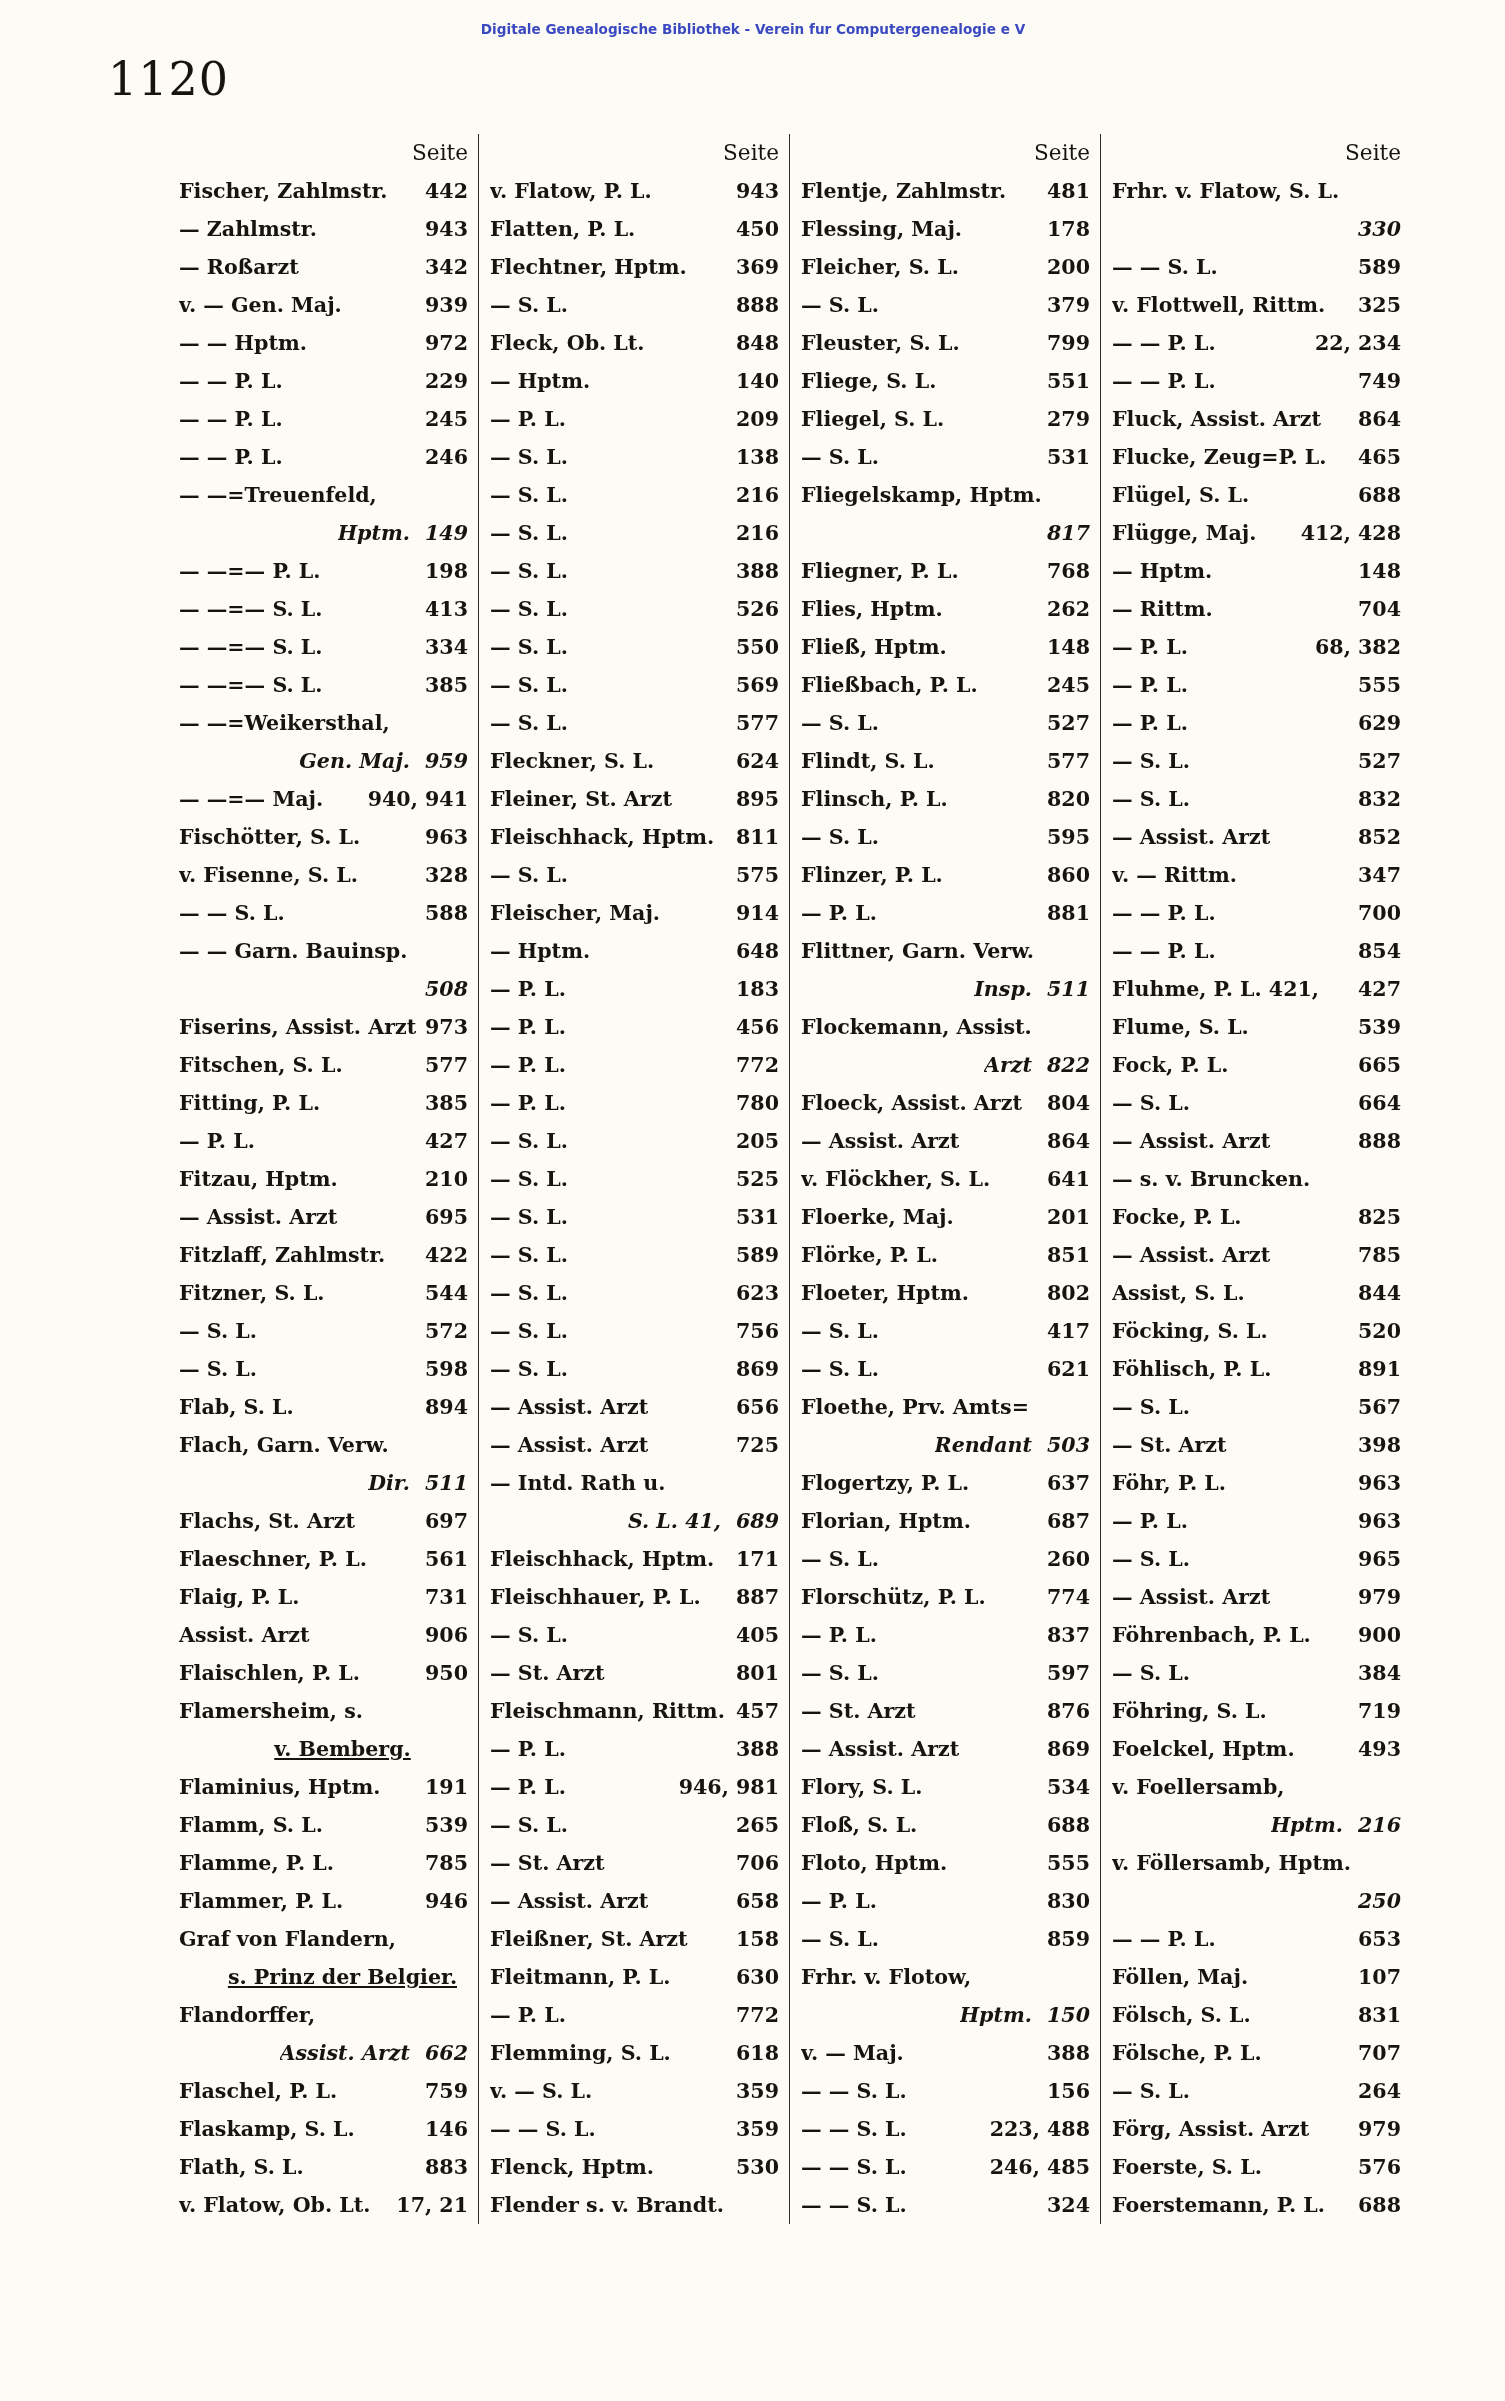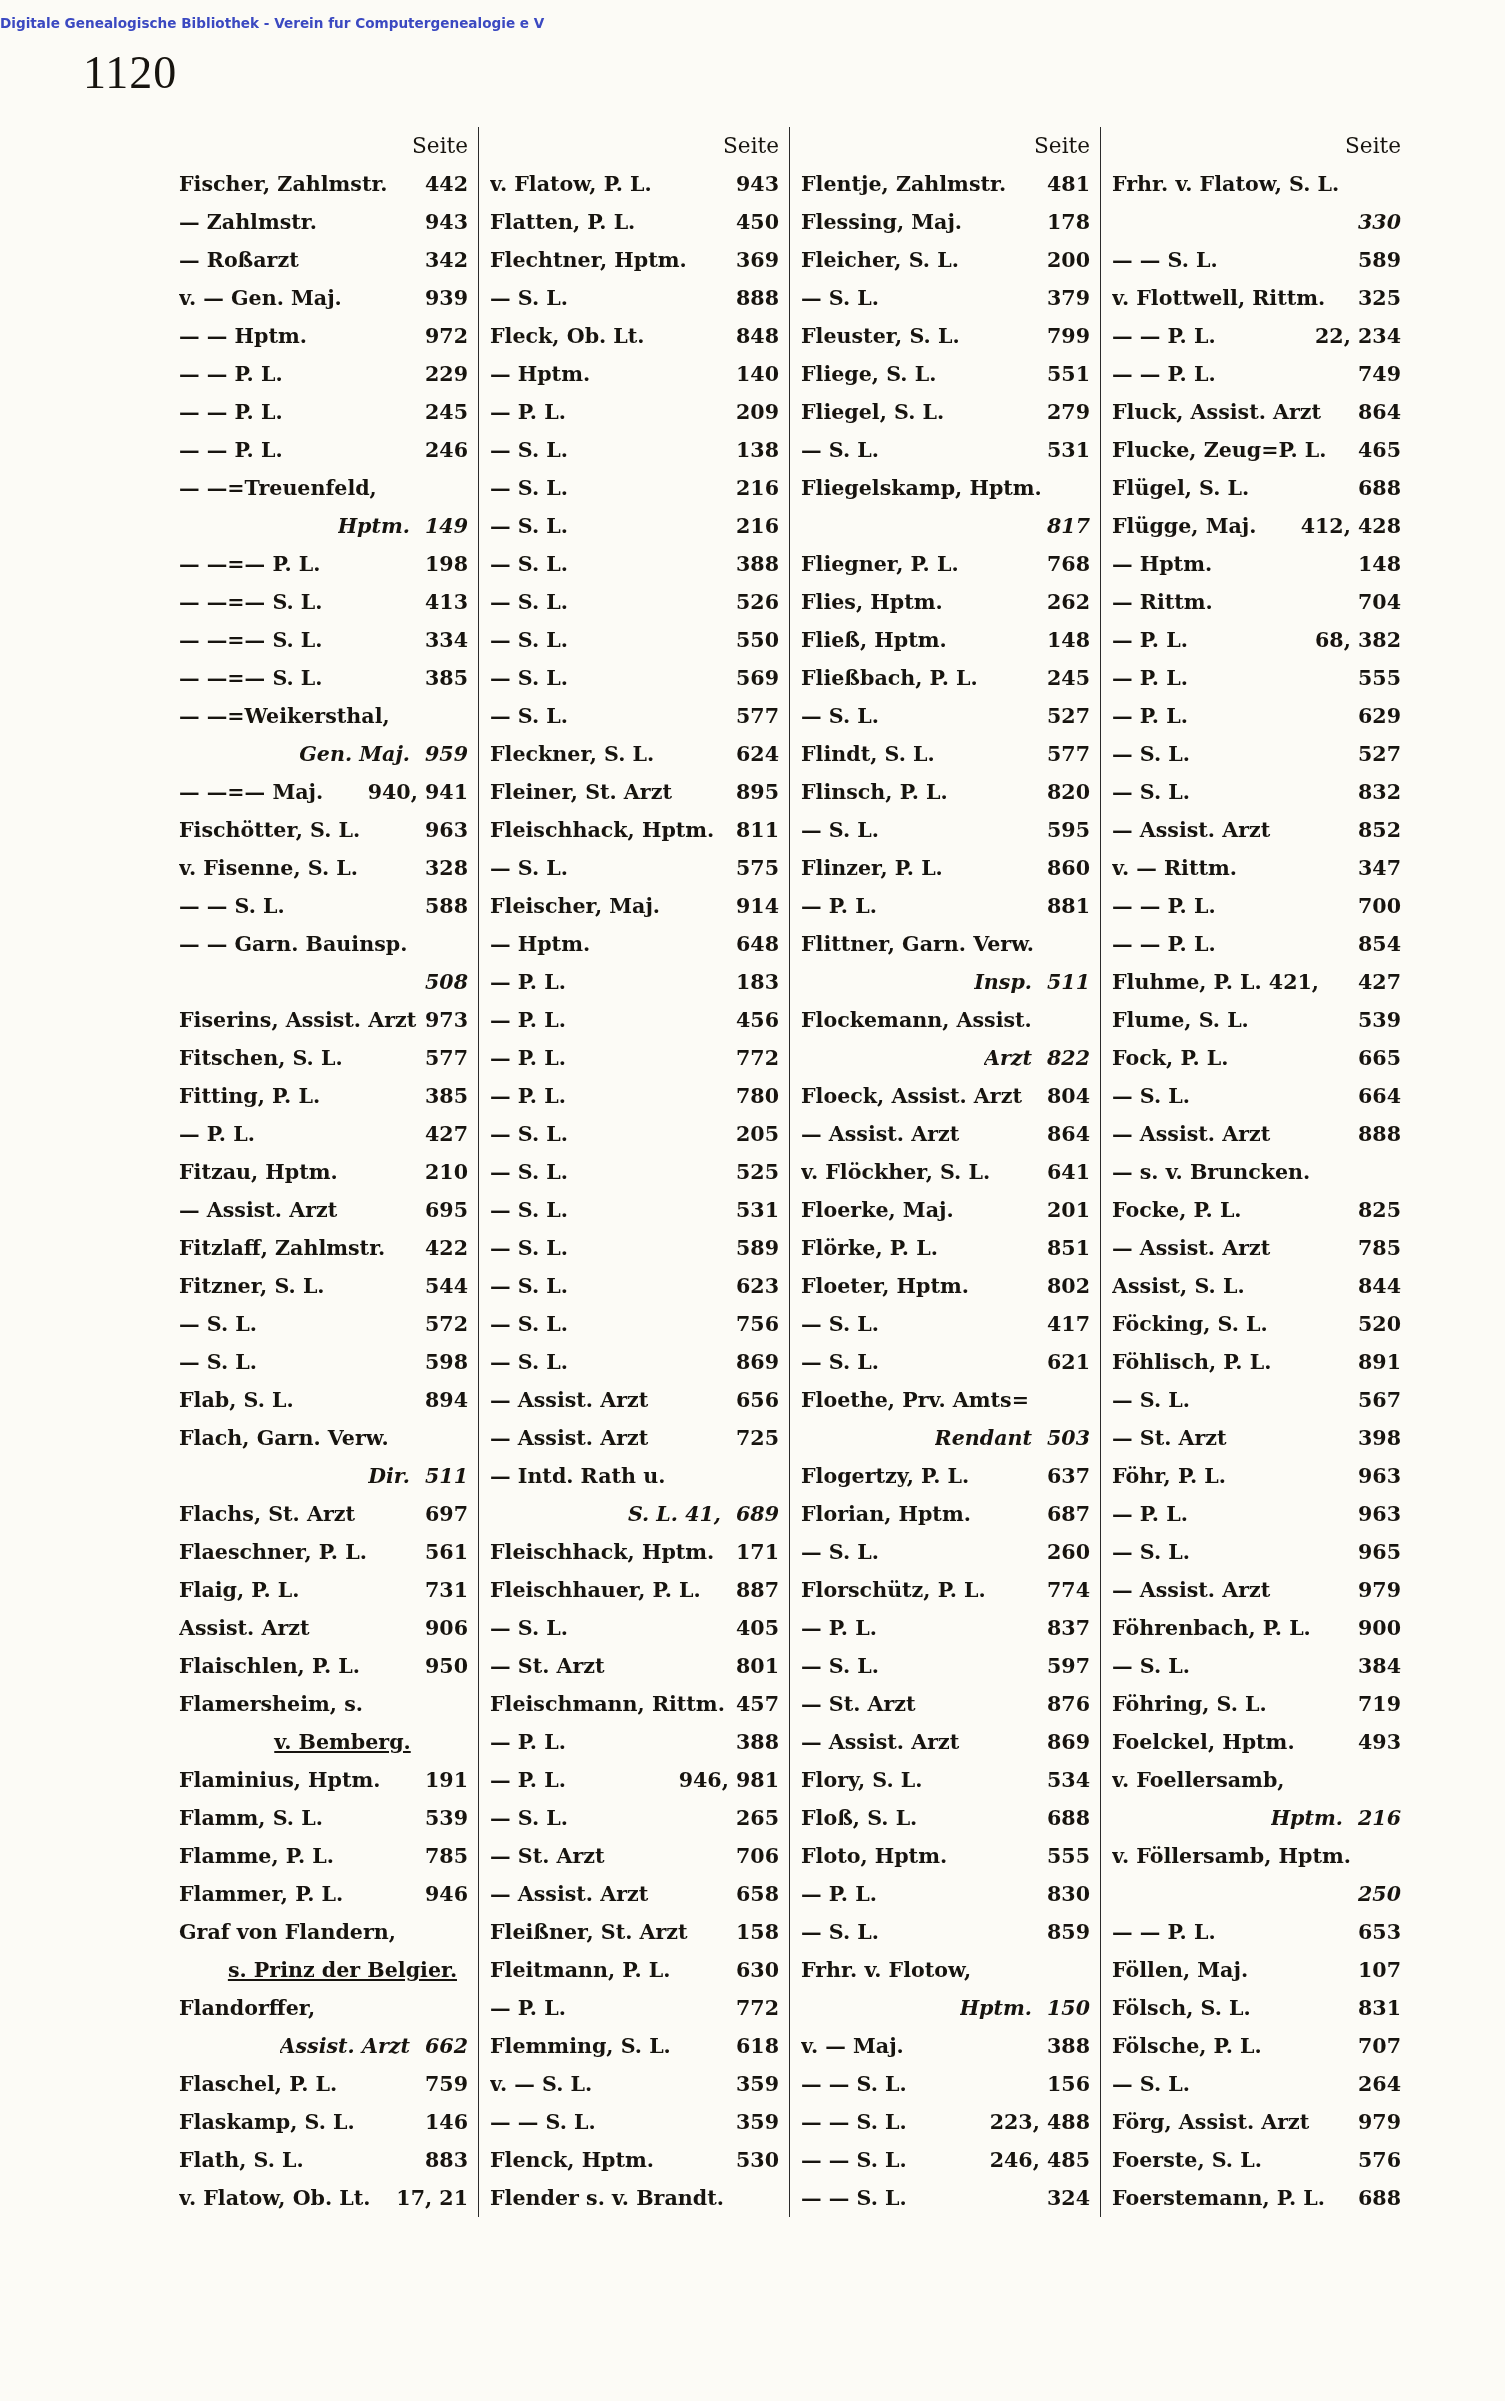--- a/index.html
+++ b/index.html
@@ -9,33 +9,32 @@
     position: relative;
     width: 1506px;
     height: 2401px;
     background: #fcfbf6;
     color: #17140f;
     overflow: hidden;
     box-sizing: border-box;
   }
 
   .scan-header {
-    padding-top: 15px;
-    text-align: left;
+    padding-top: 21px;
+    text-align: center;
     font-family: "DejaVu Sans", sans-serif;
     font-weight: bold;
   }
   .scan-header .line1 { font-size: 13.6px; line-height: 17px; }
   .scan-header .line2 { font-size: 11.5px; line-height: 15px; }
 
   .page-header {
     display: flex;
     align-items: flex-end;
-    margin: 14px 95px 0 83px;
-    font-family: Liberation Serif, serif;
+    margin: 14px 95px 0 108px;
   }
   .page-number {
     font-size: 46px;
     font-weight: normal;
     letter-spacing: 1px;
   }
   .page-title {
     flex: 1;
     text-align: center;
     font-size: 49px;

